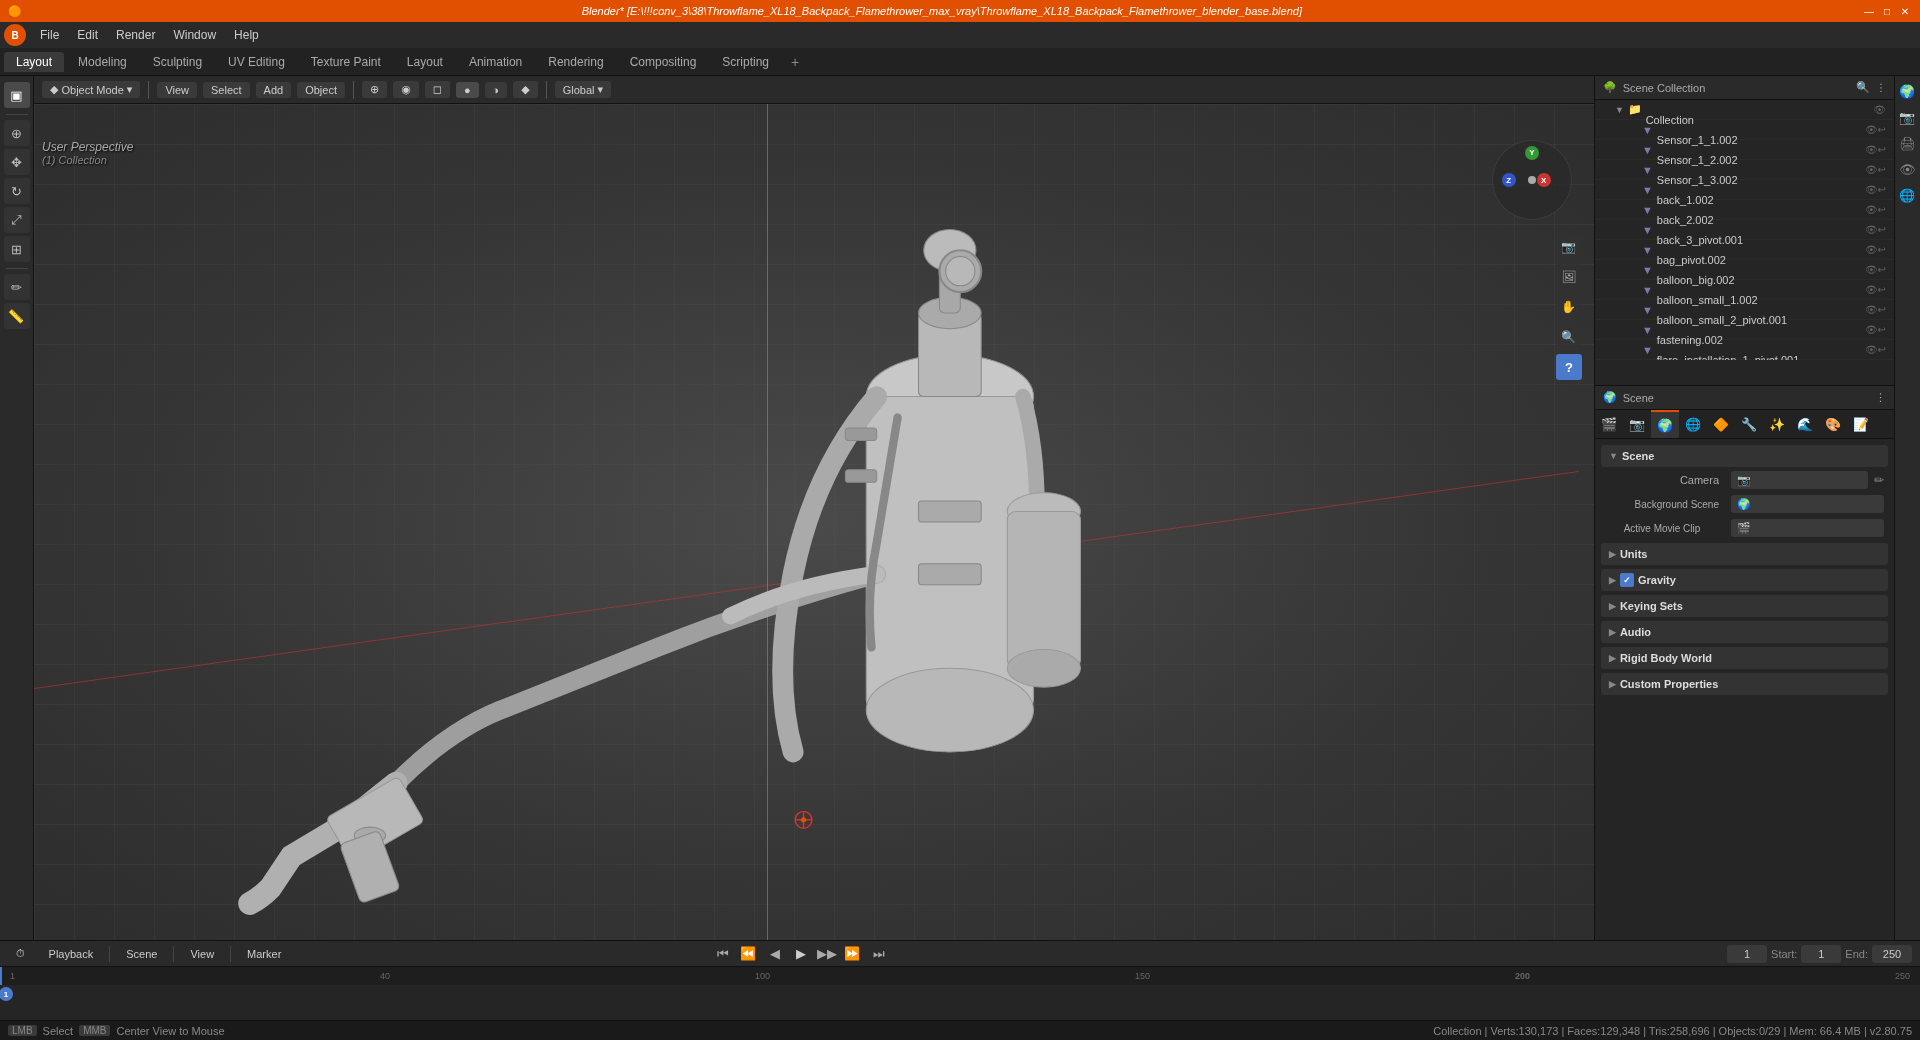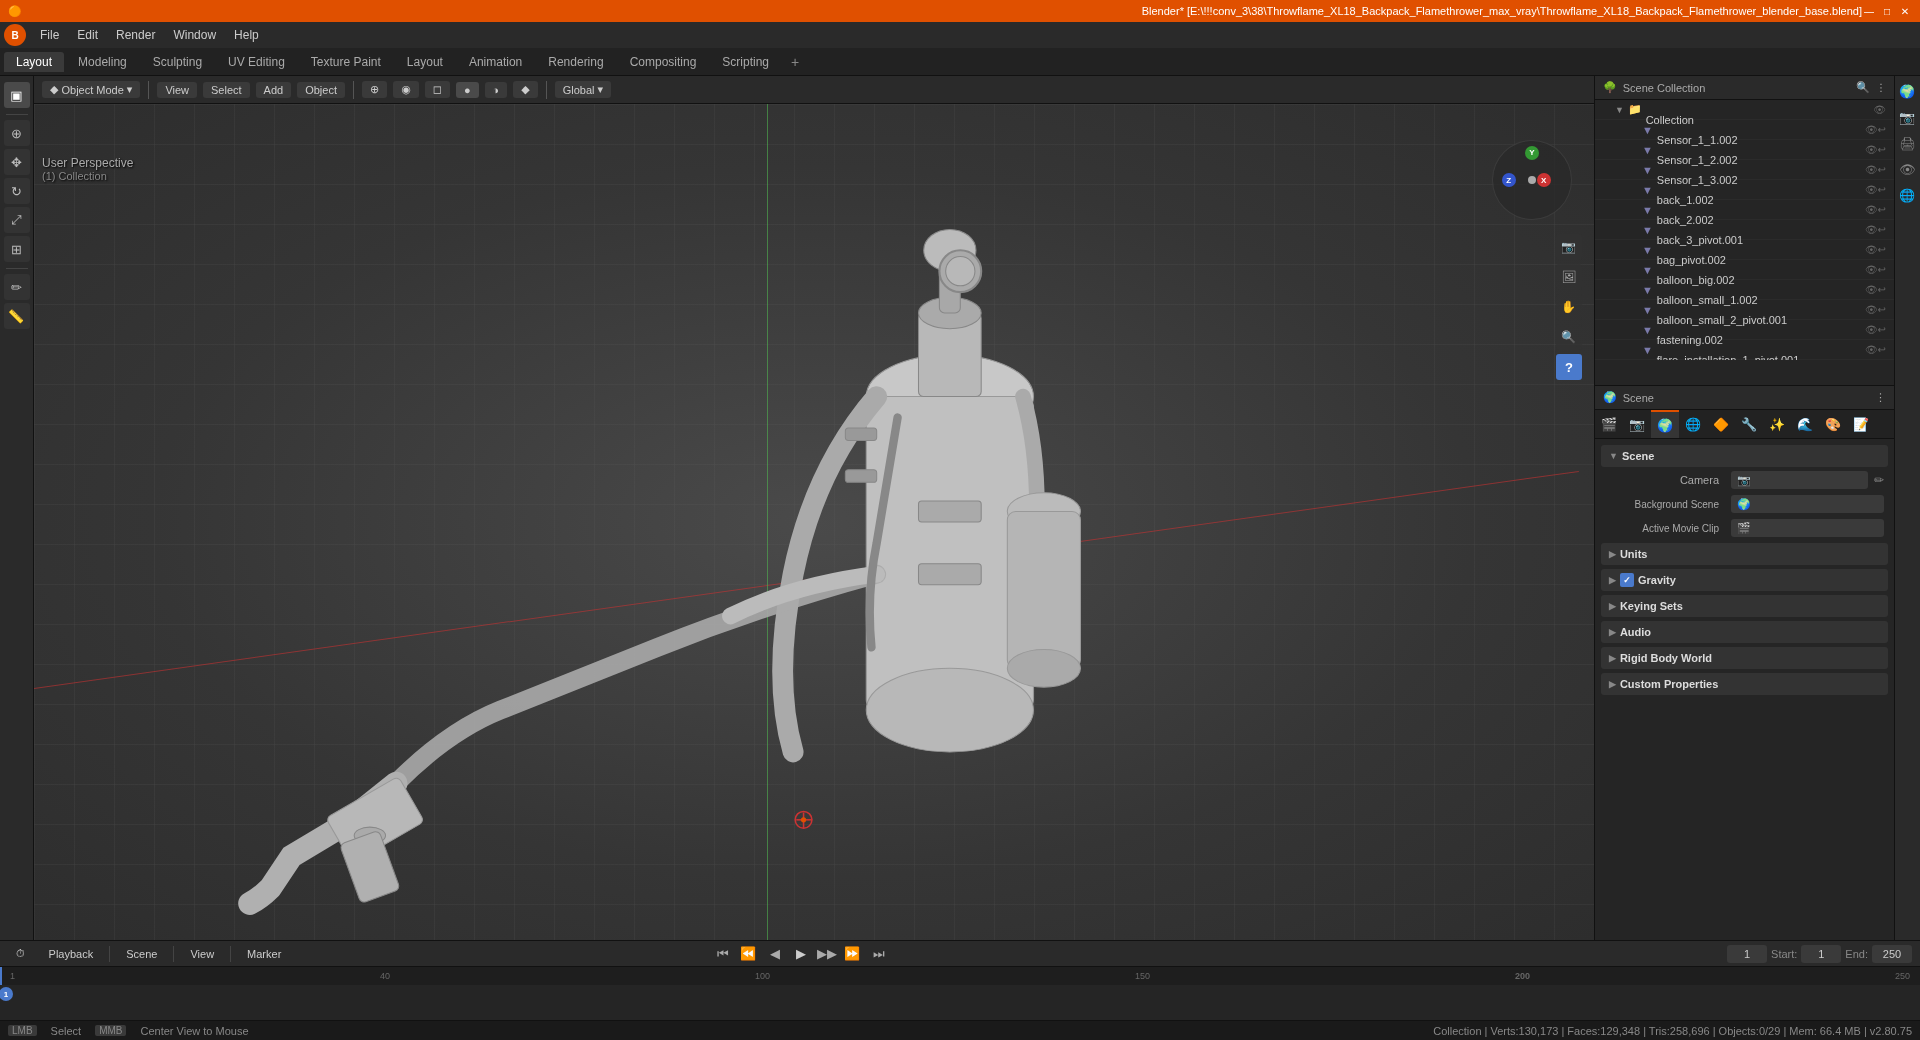--- a/index.html
+++ b/index.html
@@ -4,21 +4,21 @@
   <style>
     * { margin: 0; padding: 0; box-sizing: border-box; }
     body { width: 1920px; height: 1040px; overflow: hidden; background: #1a1a1a; font-family: 'Segoe UI', Arial, sans-serif; font-size: 12px; color: #ccc; }
 
     
     #titlebar {
       width: 100%; height: 22px; background: #e05000;
       display: flex; align-items: center; justify-content: space-between;
       padding: 0 8px; color: white; font-size: 11px;
     }
-    #titlebar .title { flex: 1; text-align: right; }
+    #titlebar .title { flex: 1; text-align: center; font-style: italic; }
     #titlebar .win-controls { display: flex; gap: 4px; }
     #titlebar .win-controls span { width: 14px; height: 14px; display: flex; align-items: center; justify-content: center; cursor: pointer; font-size: 10px; }
 
     
     #menubar {
       width: 100%; height: 26px; background: #2a2a2a;
       display: flex; align-items: center; padding: 0 4px; gap: 2px;
     }
     .blender-logo { width: 22px; height: 22px; background: #e05000; border-radius: 50%; display: flex; align-items: center; justify-content: center; font-size: 10px; font-weight: bold; color: white; margin-right: 4px; }
     .menu-item { padding: 2px 8px; cursor: pointer; border-radius: 3px; font-size: 12px; }
@@ -51,21 +51,21 @@
     #viewport {
       flex: 1; position: relative; background: #393939; overflow: hidden;
     }
     .viewport-header {
       position: absolute; top: 0; left: 0; right: 0; height: 28px;
       background: #2a2a2a; display: flex; align-items: center; padding: 0 8px; gap: 6px; z-index: 10;
       border-bottom: 1px solid #111;
     }
     .vp-btn { padding: 2px 8px; background: #3a3a3a; border-radius: 3px; cursor: pointer; font-size: 11px; color: #ccc; display: flex; align-items: center; gap: 3px; }
     .vp-separator { width: 1px; height: 18px; background: #555; margin: 0 2px; }
-    .viewport-overlay { position: absolute; top: 52px; left: 8px; color: #aaa; font-size: 11px; }
+    .viewport-overlay { position: absolute; top: 36px; left: 8px; color: #aaa; font-size: 11px; font-style: italic; }
 
     
     #viewport-canvas {
       position: absolute; top: 28px; left: 0; right: 0; bottom: 0;
       background: radial-gradient(ellipse at center, #4a4a4a 0%, #353535 60%, #2d2d2d 100%);
       display: flex; align-items: center; justify-content: center;
     }
     .grid-overlay {
       position: absolute; top: 0; left: 0; right: 0; bottom: 0;
       background-image: 
@@ -149,21 +149,21 @@
     .tl-frame-input { width: 40px; height: 18px; background: #3a3a3a; border-radius: 3px; text-align: center; font-size: 11px; color: #ccc; display: flex; align-items: center; justify-content: center; }
     .tl-label { font-size: 11px; color: #888; }
     .tl-body { flex: 1; position: relative; overflow: hidden; }
 
     
     #statusbar {
       width: 100%; height: 20px; background: #1a1a1a; border-top: 1px solid #111;
       display: flex; align-items: center; padding: 0 8px; gap: 8px;
       font-size: 11px; color: #888;
     }
-    .status-left { display: flex; align-items: center; gap: 14px; }
+    .status-left { display: flex; align-items: center; gap: 6px; }
     .status-right { margin-left: auto; display: flex; gap: 12px; }
     .status-key { background: #3a3a3a; padding: 0 4px; border-radius: 2px; font-size: 10px; }
 
     
     .nav-gizmo { position: absolute; top: 36px; right: 12px; width: 90px; height: 90px; }
     .nav-circle-bg { width: 80px; height: 80px; border-radius: 50%; background: rgba(40,40,40,0.7); position: relative; border: 1px solid rgba(100,100,100,0.3); }
     .nav-dot { width: 14px; height: 14px; border-radius: 50%; position: absolute; display: flex; align-items: center; justify-content: center; font-size: 8px; font-weight: bold; cursor: pointer; }
     .nav-x { background: #cc3333; top: 50%; left: 65%; transform: translate(-50%,-50%); color: white; }
     .nav-y { background: #339933; top: 15%; left: 50%; transform: translate(-50%,-50%); color: white; }
     .nav-z { background: #3355cc; top: 50%; left: 20%; transform: translate(-50%,-50%); color: white; }
@@ -473,21 +473,21 @@
             </div>
             <span style="color:#888;font-size:12px;">✏</span>
           </div>
           <div class="props-row">
             <div class="props-label" style="font-size:10px;">Background Scene</div>
             <div class="props-value has-icon">
               <span>🌍</span>
             </div>
           </div>
           <div class="props-row">
-            <div class="props-label" style="font-size:10px;">Active Movie Clip</div>
+            <div class="props-label" style="font-size:10px;text-align:center;">Active Movie Clip</div>
             <div class="props-value has-icon">
               <span>🎬</span>
             </div>
           </div>
         </div>
 
         <div class="props-section">
           <div class="props-section-header">
             <span class="section-triangle">▶</span>
             <span>Units</span>

